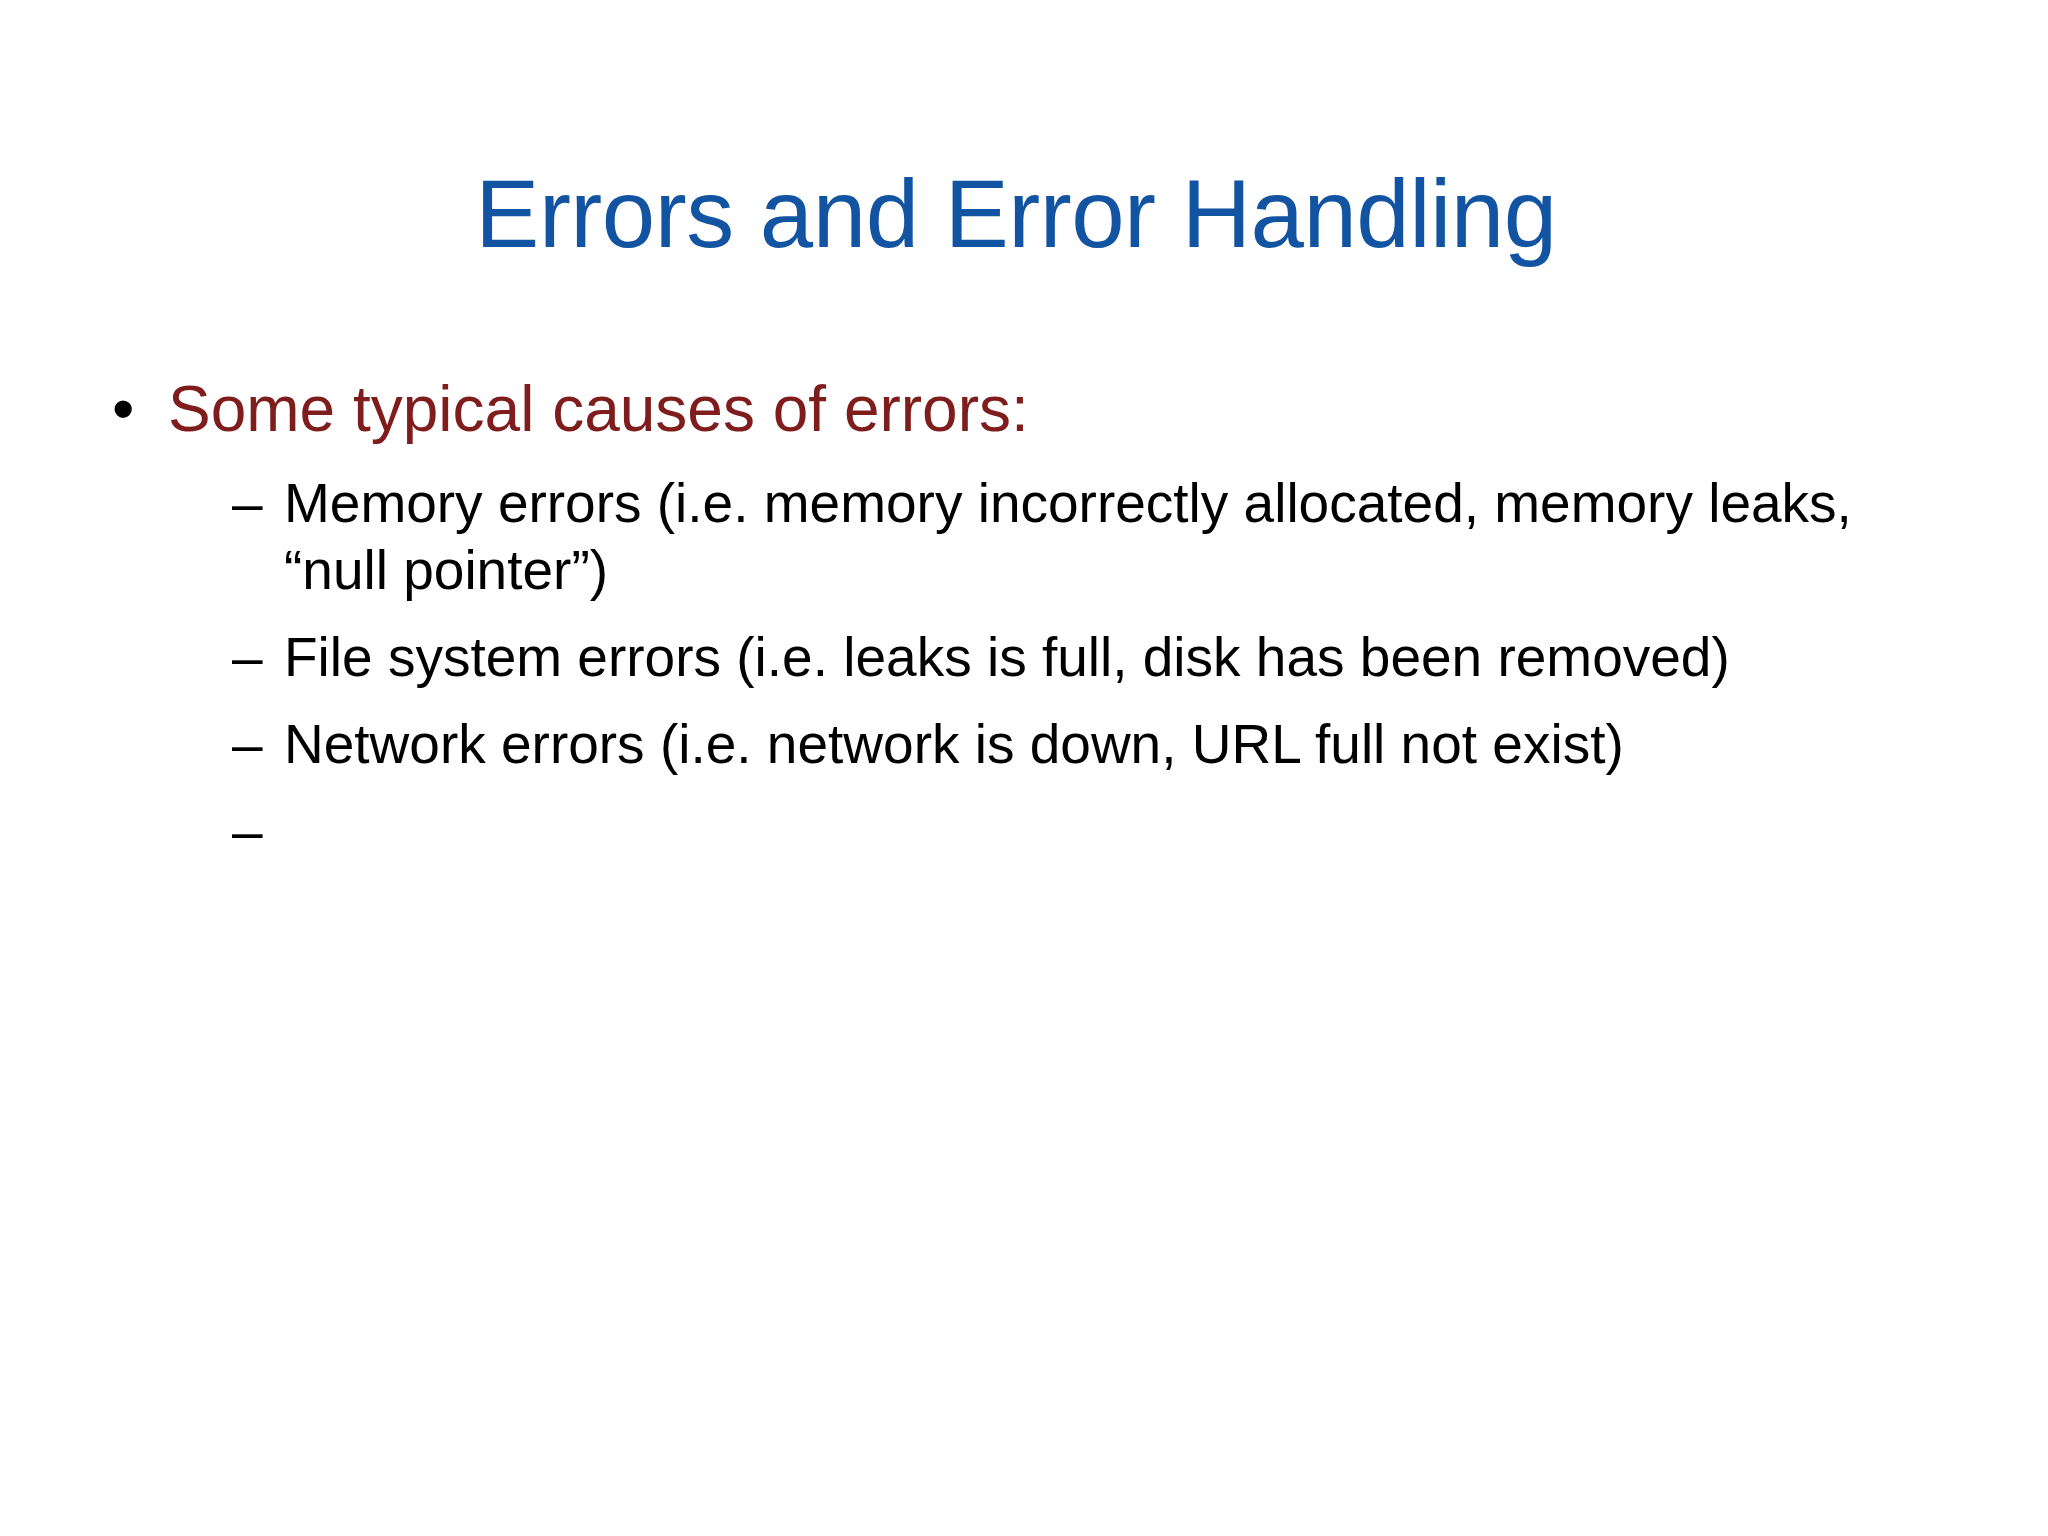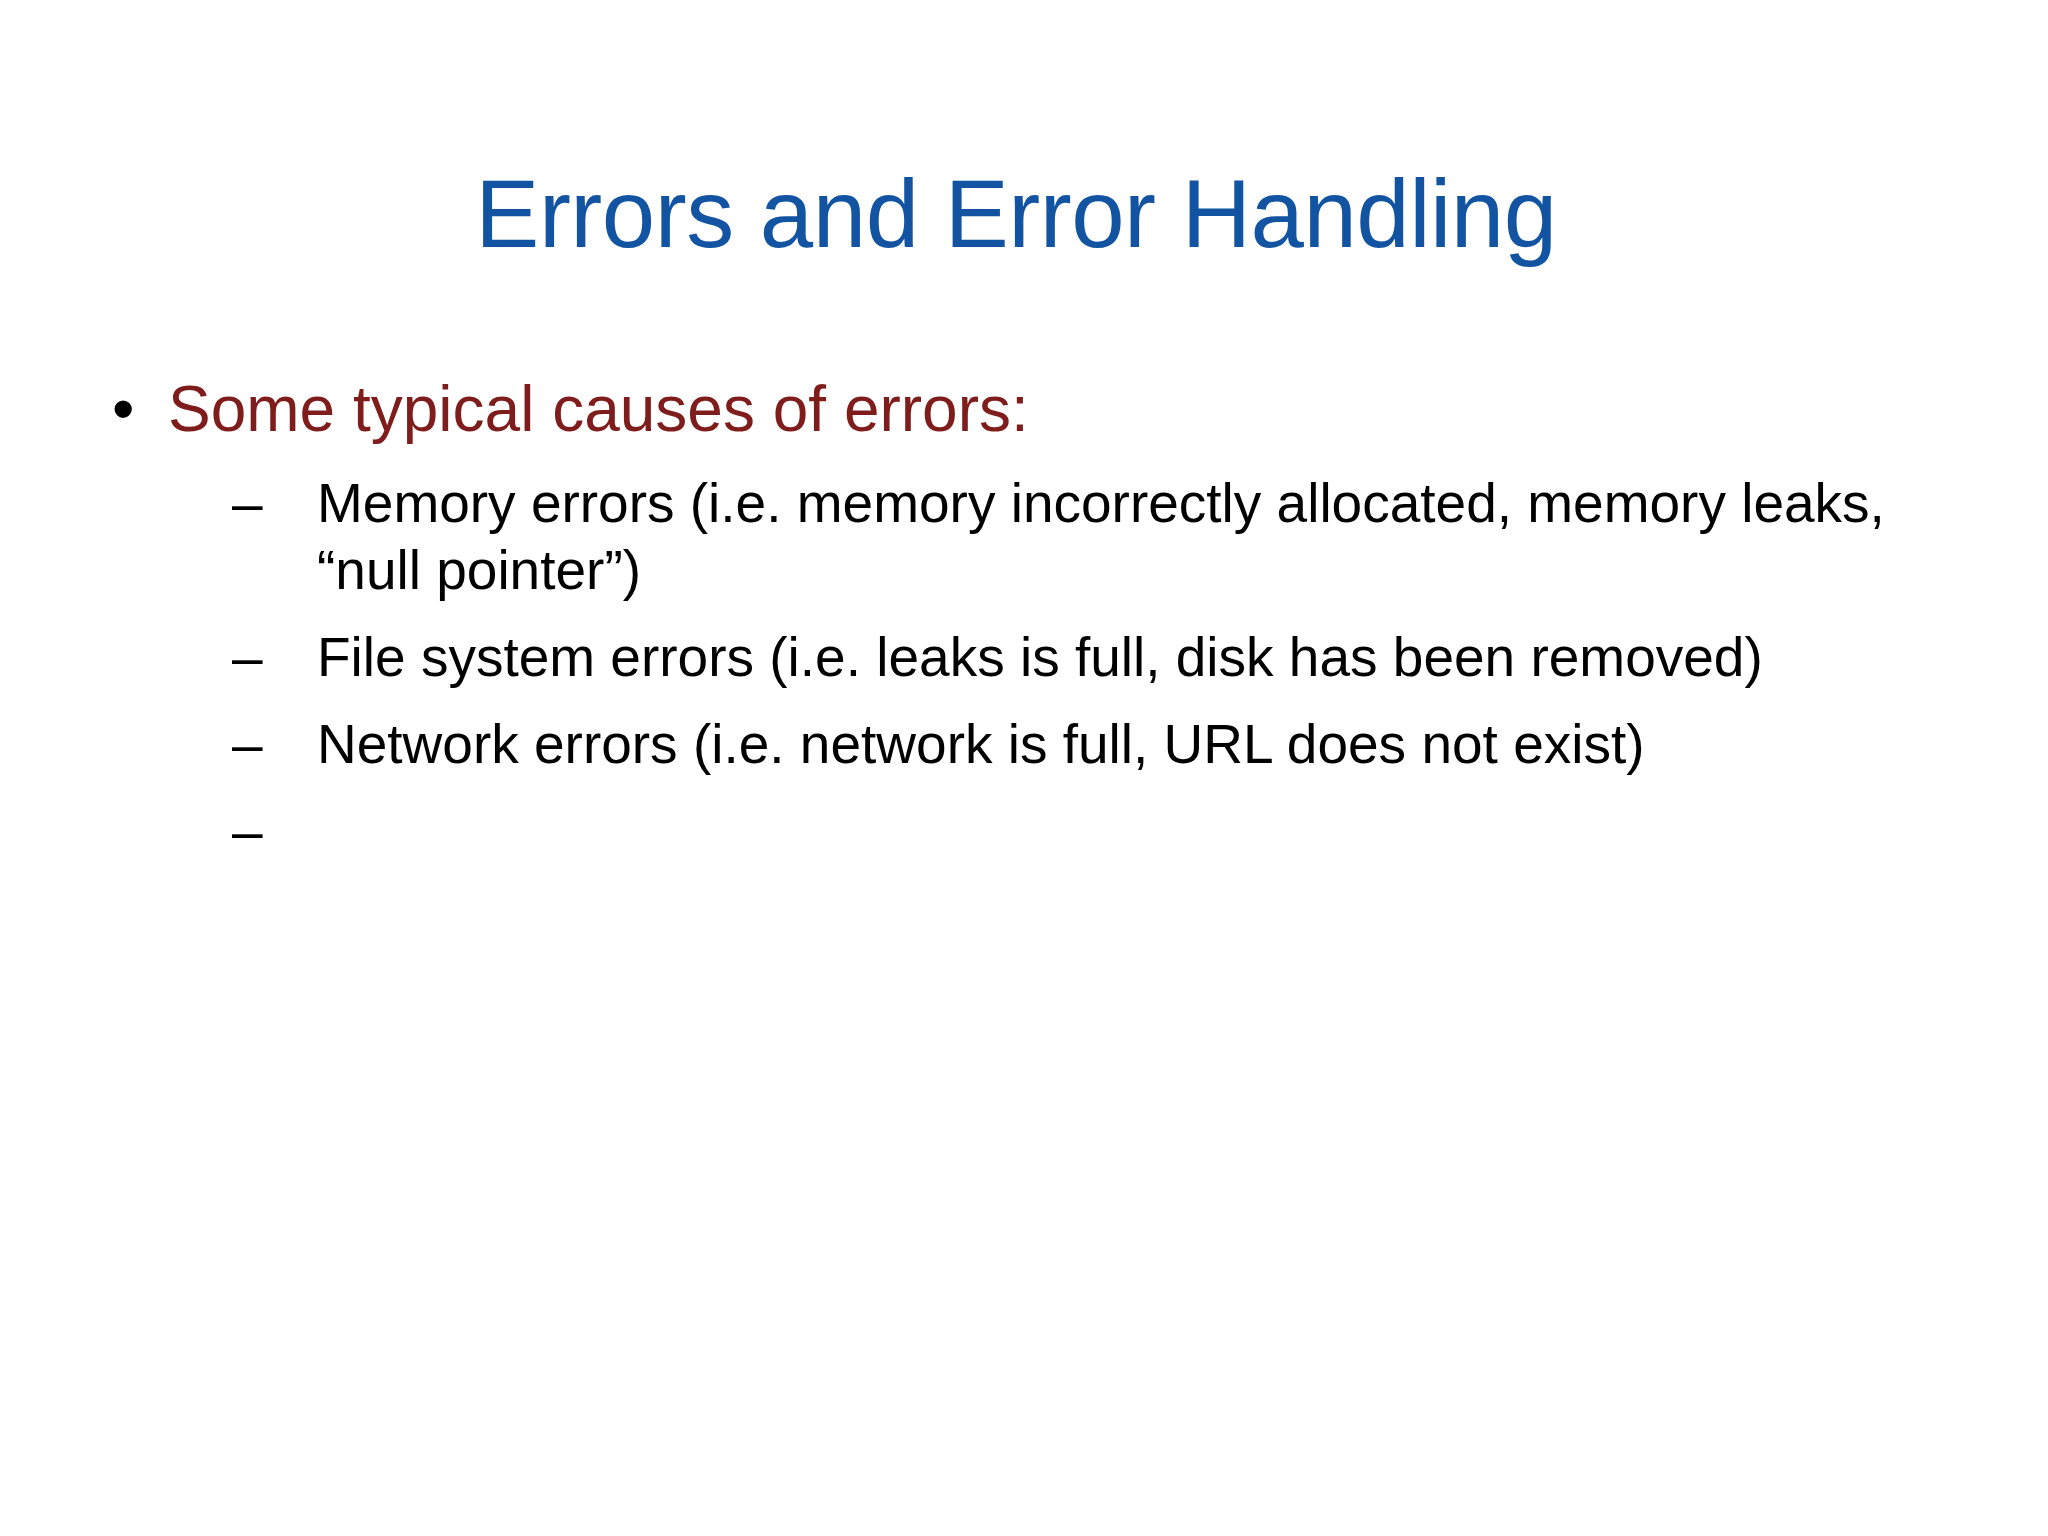--- a/index.html
+++ b/index.html
@@ -89,21 +89,20 @@
     padding-left: 12px;
     box-sizing: border-box;
   }
   .lvl2 .text {
     flex: 1 1 auto;
     color: #000000;
     font-size: 55px;
     line-height: 1.22;
     font-weight: 400;
     max-width: 1660px;
-    margin-left: 33px;
   }
   .lvl2-indent {
     padding-left: 124px;
   }
 </style>
 </head>
 <body>
 
 <div class="slide">
 
@@ -123,21 +122,21 @@
         <span class="text">Memory errors (i.e. memory incorrectly allocated, memory leaks, “null pointer”)</span>
       </div>
 
       <div class="lvl2 lvl2-indent">
         <span class="marker">–</span>
         <span class="text">File system errors (i.e. leaks is full, disk has been removed)</span>
       </div>
 
       <div class="lvl2 lvl2-indent">
         <span class="marker">–</span>
-        <span class="text">Network errors (i.e. network is full, URL does not exist)</span>
+        <span class="text">Network errors (i.e. network is down, URL full not exist)</span>
       </div>
 
       <div class="lvl2 lvl2-indent">
         <span class="marker">–</span>
       </div>
 
     </div>
   </div>
 </div>
 

